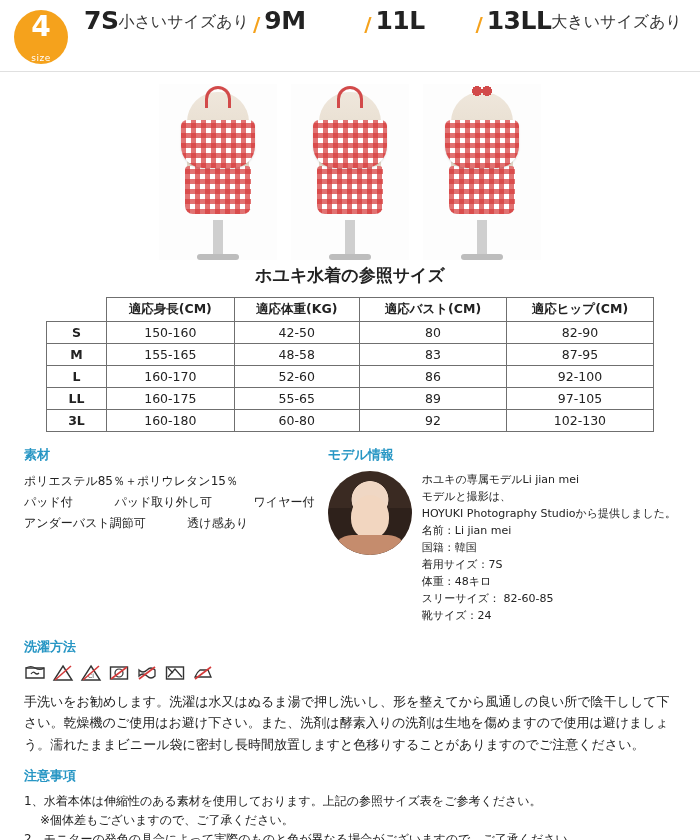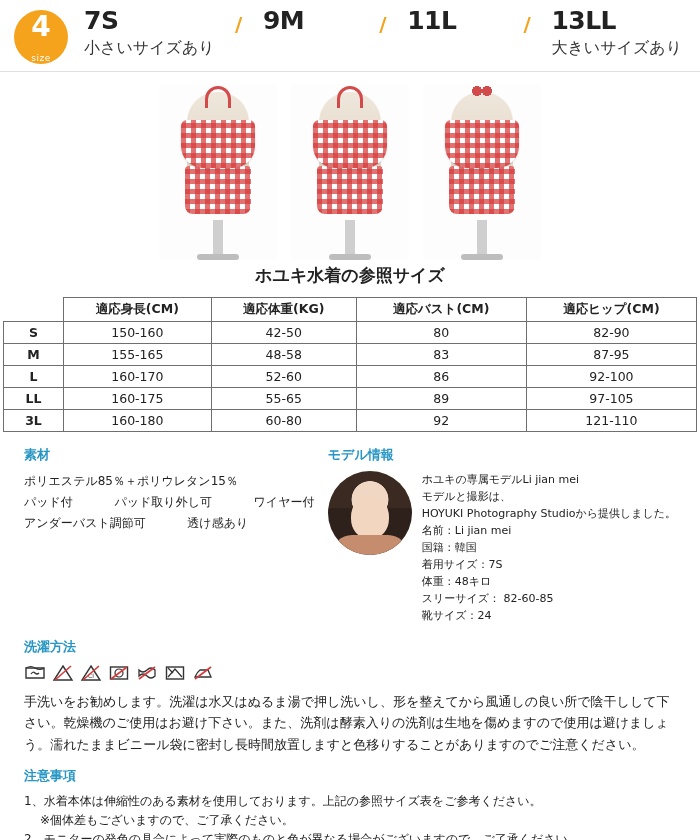--- a/index.html
+++ b/index.html
@@ -51,21 +51,21 @@
   }
   .sizes {
     flex: 1 1 auto;
     display: flex;
     align-items: flex-start;
     justify-content: space-between;
     padding: 0 4px 0 16px;
   }
   .size-col {
     display: flex;
-    flex-direction: column;
+    flex-direction: row;
     align-items: flex-start;
     min-width: 96px;
   }
   .size-col.right { align-items: flex-start; }
   .size-col .code {
     font-size: 25px;
     font-weight: bold;
     color: #222;
     line-height: 1.05;
     letter-spacing: -0.5px;
@@ -182,21 +182,21 @@
   .table-title {
     text-align: center;
     font-size: 17px;
     font-weight: bold;
     margin: 2px 0 10px 0;
     color: #222;
   }
   table.size-table {
     border-collapse: collapse;
     margin: 0 auto;
-    width: 694px;
+    width: 608px;
     font-size: 12.5px;
   }
   table.size-table th, table.size-table td {
     border: 1px solid #6f6f6f;
     text-align: center;
     padding: 3px 2px;
     height: 22px;
     color: #222;
   }
   table.size-table th { font-weight: bold; }
@@ -376,21 +376,21 @@
     <td>160-175</td>
     <td>55-65</td>
     <td>89</td>
     <td>97-105</td>
   </tr>
   <tr>
     <td class="rowhead">3L</td>
     <td>160-180</td>
     <td>60-80</td>
     <td>92</td>
-    <td>121-110</td>
+    <td>102-130</td>
   </tr>
 </tbody>
   </table>
 
 <div class="mid">
   <div class="col-left">
     <div class="sec-title">素材</div>
     <div class="mat-line">ポリエステル85％＋ポリウレタン15％</div>
     <div class="mat-line">
       <span>パッド付</span>

